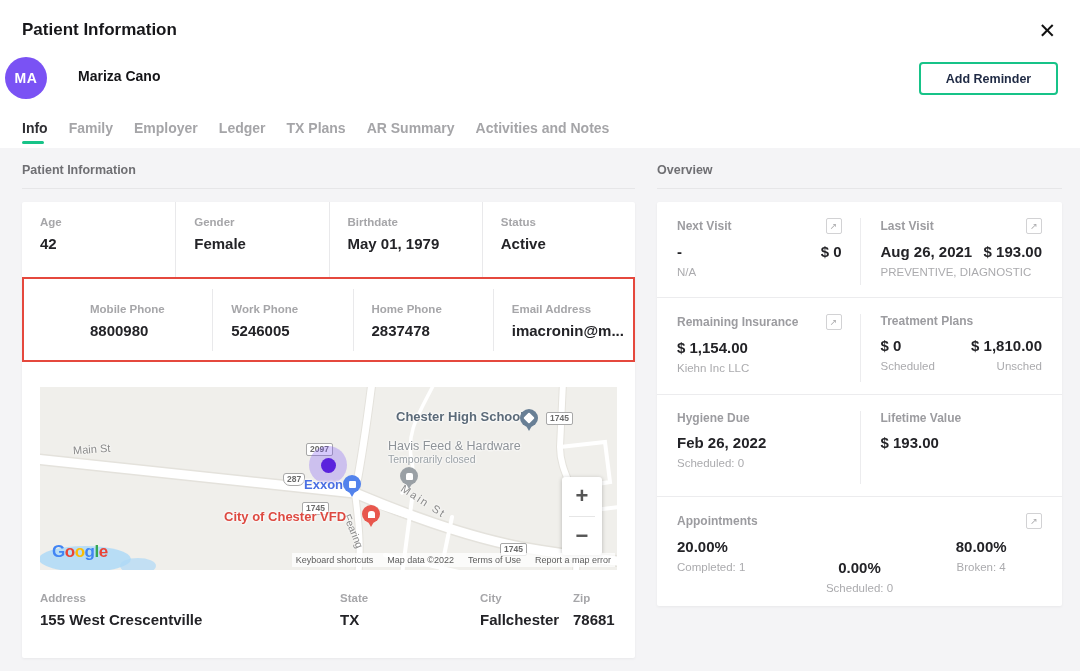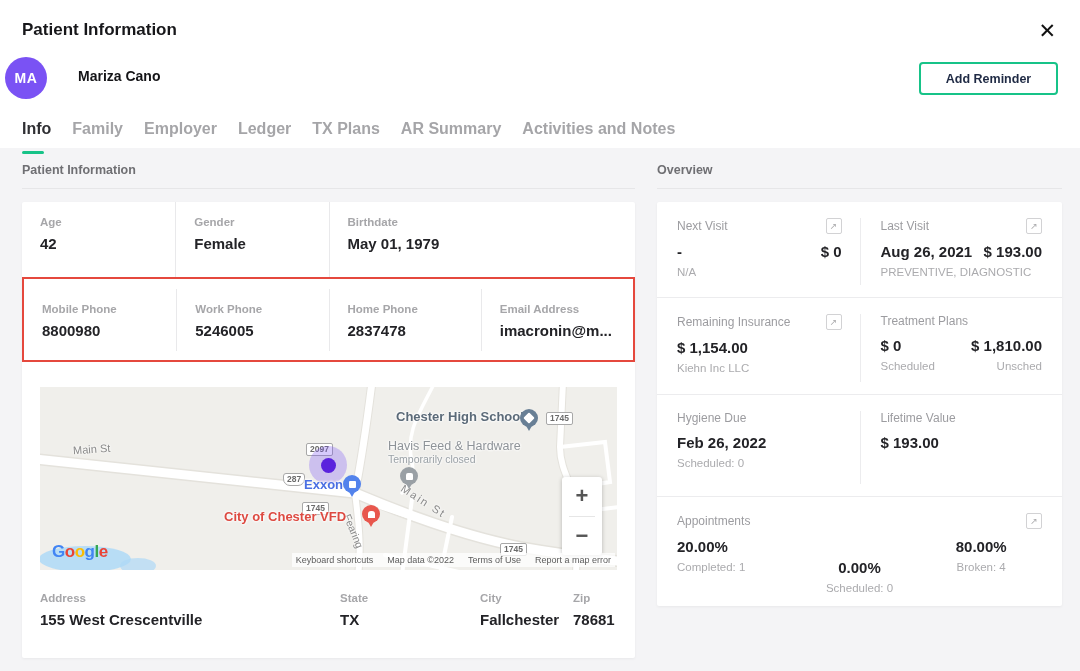--- a/index.html
+++ b/index.html
@@ -7,42 +7,42 @@
   body { font-family:"Liberation Sans","DejaVu Sans",sans-serif; background:#f4f4f6; position:relative; }
 
   
   .header { position:absolute; top:0; left:0; width:1080px; height:148px; background:#ffffff; }
   .modal-title { position:absolute; left:22px; top:20px; font-size:17px; font-weight:700; color:#17171a; }
   .close-btn { position:absolute; right:24px; top:18px; font-size:21px; font-weight:700; color:#111; cursor:pointer; line-height:26px; }
   .avatar { position:absolute; left:5px; top:57px; width:42px; height:42px; border-radius:50%; background:#7a52f4; color:#fff; font-size:14px; font-weight:700; display:flex; align-items:center; justify-content:center; letter-spacing:.5px; }
   .patient-name { position:absolute; left:78px; top:68px; font-size:14px; font-weight:700; color:#141417; }
   .add-reminder { position:absolute; right:22px; top:62px; width:139px; height:33px; background:#fff; border:2px solid #17c388; border-radius:4px; font-size:12.5px; font-weight:700; color:#1f2a44; display:flex; align-items:center; justify-content:center; cursor:pointer; font-family:inherit; }
   .tabs { position:absolute; left:22px; top:120px; display:flex; gap:21px; }
-  .tab { font-size:16px; font-weight:600; color:#a5a5a8; cursor:pointer; padding-bottom:16px; position:relative; }
+  .tab { font-size:14px; font-weight:600; color:#a5a5a8; cursor:pointer; padding-bottom:8px; position:relative; }
   .tab.active { color:#2f2f33; }
   .tab.active::after { content:""; position:absolute; left:0; bottom:0; width:22px; height:3px; border-radius:2px; background:#17c388; }
 
   
   .col { position:absolute; top:148px; }
   .col-left  { left:22px;  width:613px; }
   .col-right { left:657px; width:405px; }
   .section-title { font-size:12.5px; font-weight:700; color:#6f6f73; margin-top:15px; }
   .section-rule { height:1px; background:#e6e6e8; margin-top:11px; }
 
   .card { background:#fff; border-radius:2px; box-shadow:0 1px 3px rgba(0,0,0,.05); margin-top:13px; }
 
   
   .field-row { display:grid; grid-template-columns:repeat(4,1fr); }
   .field-cell { padding:14px 8px 12px 18px; }
   .field-cell + .field-cell { border-left:1px solid #e9e9eb; }
   .f-label { font-size:11.5px; font-weight:700; color:#a6a6a9; }
   .f-value { font-size:15px; font-weight:700; color:#232327; margin-top:7px; white-space:nowrap; overflow:hidden; text-overflow:ellipsis; }
   .row-demo { height:75px; }
   .contact-wrap { border:2px solid #e5483d; height:85px; }
-  .contact-wrap .field-row { height:100%; align-content:center; }
+  .contact-wrap .field-row { height:100%; align-content:center;padding-left:48px; }
 
   
   .map { position:relative; margin:25px 18px 0; height:183px; background:#f0efeb; overflow:hidden; }
   .map svg.roads { position:absolute; inset:0; }
   .mlabel { position:absolute; font-size:11px; color:#8a8a8a; text-shadow:0 0 3px #fff,0 0 3px #fff; white-space:nowrap; }
   .poi-name { position:absolute; font-size:13px; font-weight:600; white-space:nowrap; text-shadow:0 0 3px #fff,0 0 3px #fff,0 0 3px #fff; }
   .shield { position:absolute; font-size:8.5px; font-weight:600; color:#6b6b6b; background:#fff; border:1px solid #a8a8a8; border-radius:2px; padding:1px 3px; line-height:1.1; }
   .shield.us { border-radius:3px 3px 7px 7px; }
   .pin { position:absolute; width:18px; height:24px; }
   .pin .head { position:absolute; top:0; left:0; width:18px; height:18px; border-radius:50%; display:flex; align-items:center; justify-content:center; }
@@ -60,21 +60,21 @@
   .row-address { display:grid; grid-template-columns:318fr 140fr 93fr 62fr; padding:22px 0 0; height:88px; }
   .addr-cell:first-child { padding-left:18px; }
 
   
   .ov-card { padding:0; }
   .ov-row { display:grid; grid-template-columns:1fr 1fr; border-bottom:1px solid #ececee; padding:16px 20px 12px; }
   .ov-row:last-child { border-bottom:none; }
   .ov-cell { padding-right:18px; }
   .ov-cell.right { border-left:1px solid #ececee; padding-left:20px; padding-right:0; }
   .ov-label-row { display:flex; align-items:center; justify-content:space-between; }
-  .ov-label { font-size:12px; font-weight:400; color:#9c9ca0; }
+  .ov-label { font-size:12px; font-weight:700; color:#9c9ca0; }
   .ext-icon { width:16px; height:16px; border:1px solid #d2d2d4; border-radius:2px; color:#ababad; font-size:9px; display:flex; align-items:center; justify-content:center; cursor:pointer; }
   .ov-values { display:flex; justify-content:space-between; align-items:baseline; margin-top:9px; }
   .ov-value { font-size:15px; font-weight:700; color:#232327; }
   .ov-subs { display:flex; justify-content:space-between; margin-top:6px; font-size:11.5px; color:#ababae; }
   .r1 { min-height:96px; } .r2 { min-height:97px; } .r3 { min-height:102px; } .r4 { min-height:108px; }
   .appt-grid { display:grid; grid-template-columns:1fr 1fr 1fr; margin-top:9px; }
   .appt-grid .c2 { text-align:center;margin-top:21px; }
   .appt-grid .c3 { text-align:center; }
   .appt-sub { font-size:11.5px; color:#ababae; font-weight:400; margin-top:6px; }
 </style>
@@ -109,20 +109,24 @@
         <div class="f-label">Age</div>
         <div class="f-value">42</div>
       </div>
       <div class="field-cell">
         <div class="f-label">Gender</div>
         <div class="f-value">Female</div>
       </div>
       <div class="field-cell">
         <div class="f-label">Birthdate</div>
         <div class="f-value">May 01, 1979</div>
+      </div>
+      <div class="field-cell">
+        <div class="f-label">Status</div>
+        <div class="f-value">Active</div>
       </div>
     </div>
 
     <div class="contact-wrap">
       <div class="field-row">
         <div class="field-cell">
           <div class="f-label">Mobile Phone</div>
           <div class="f-value">8800980</div>
         </div>
         <div class="field-cell">

